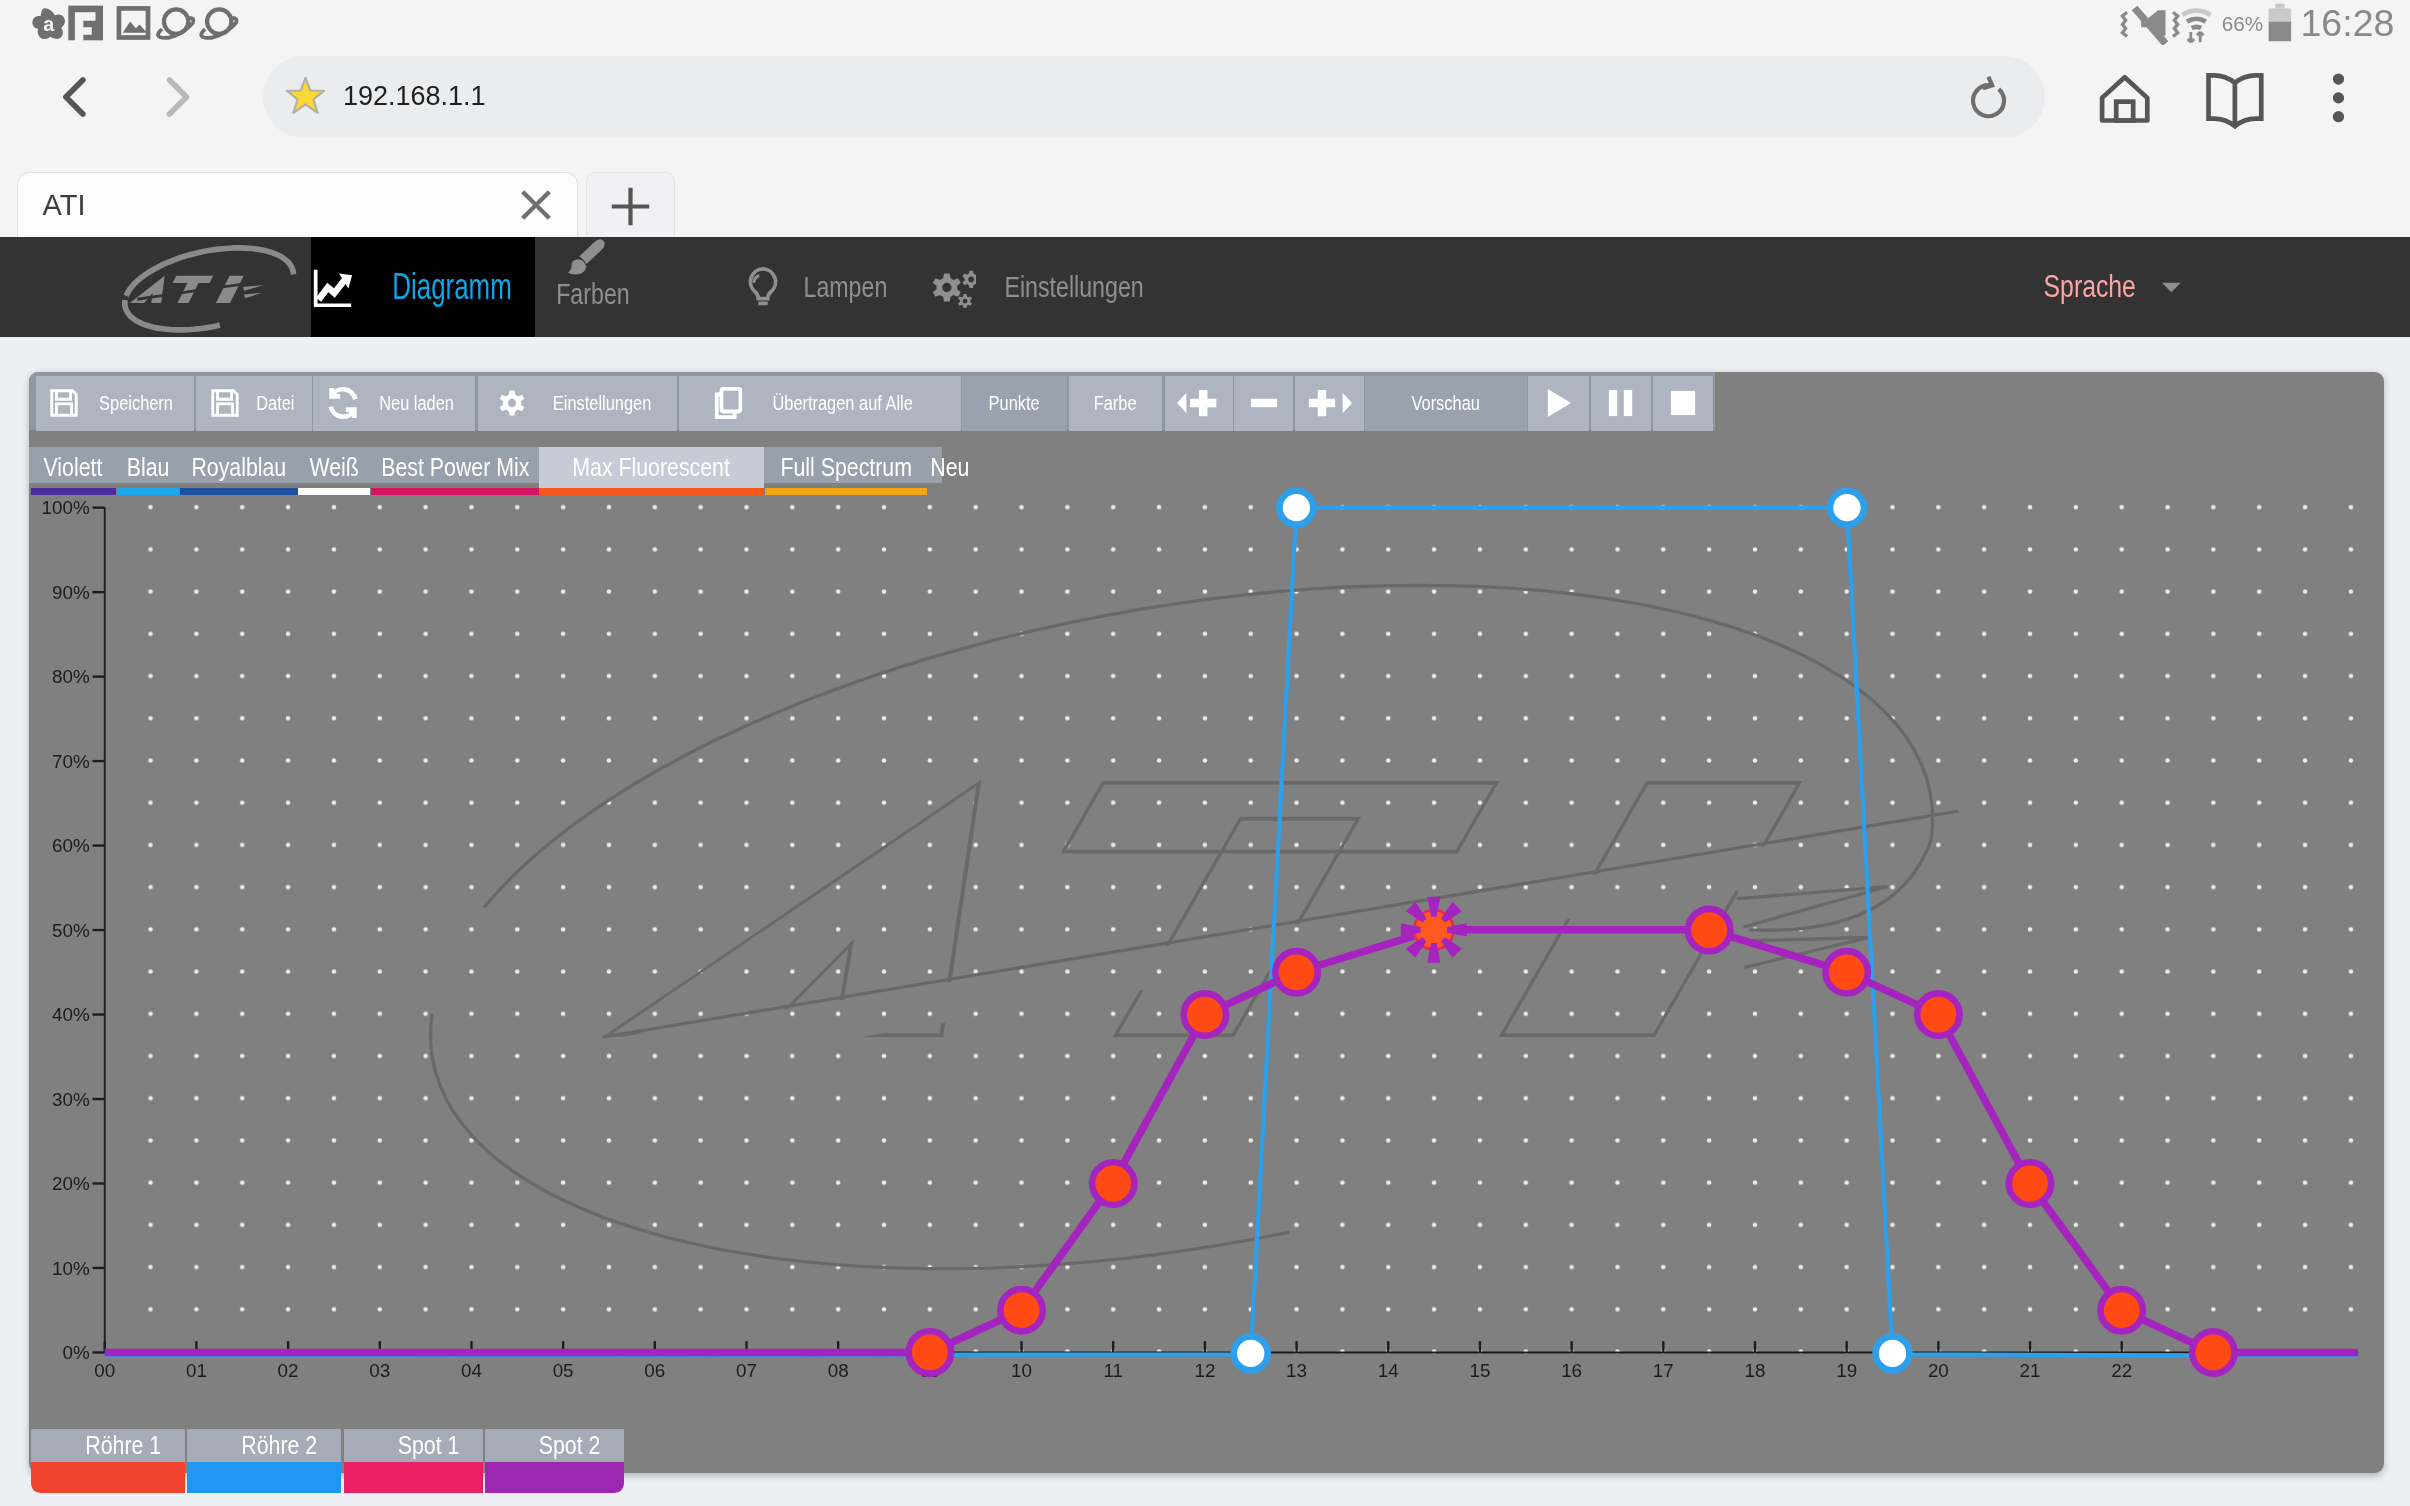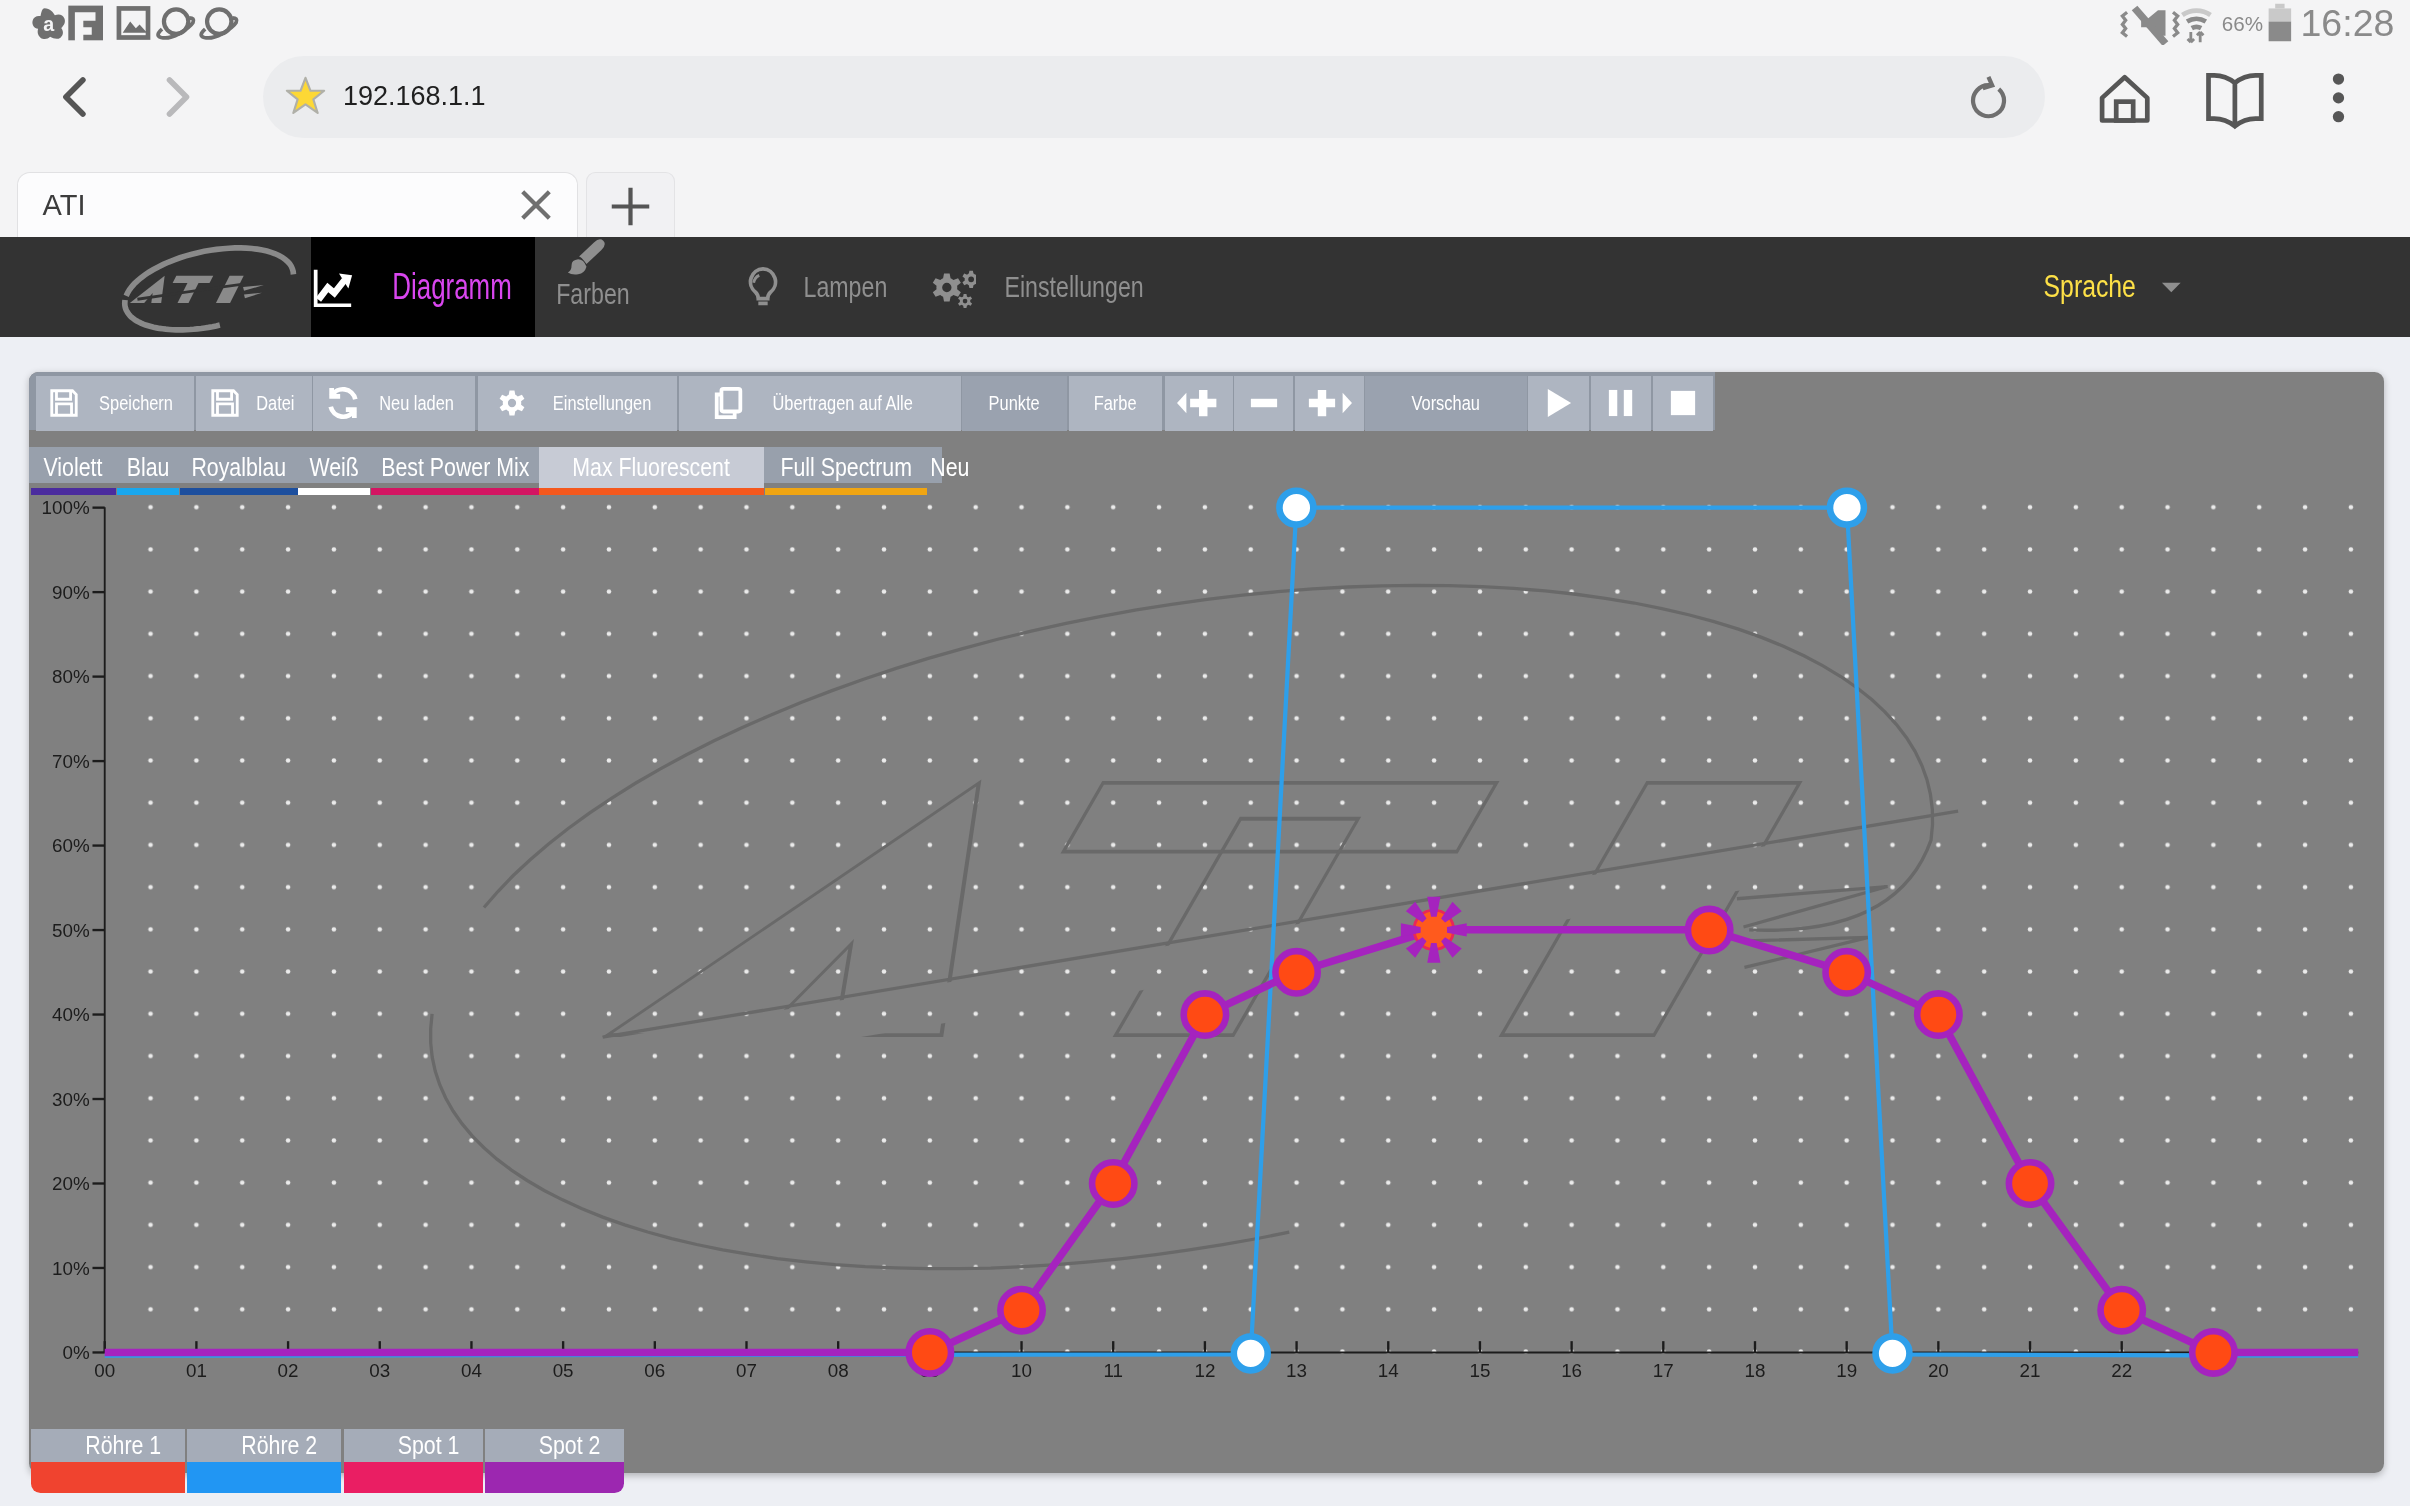--- a/index.html
+++ b/index.html
@@ -144,21 +144,21 @@
         <path d="M1620 832 L1780 832 L1780 1100 L1620 1100 Z"></path>
       </g>
       <path d="M848 1003 L888 1100 L808 1100 Z" transform="translate(635,0) skewX(-30)" fill="#333"></path>
     </g>
     <path d="M146 318 Q 205 309 272 300" stroke="#333" stroke-width="3" fill="none"></path>
     <g fill="#8a8a8a">
       <path d="M258 305 l22 -2 l-21 6 Z"></path>
       <path d="M259 313 l19 -2 l-18 6 Z"></path>
     </g>
   </svg>
-  <div class="navitem" style="left:311px;width:224px;justify-content:center;color:#d946ef;font-size:28px;z-index:2">
+  <div class="navitem" style="left:311px;width:224px;justify-content:center;color:#0ea5e9;font-size:28px;z-index:2">
     <svg width="43" height="43" viewBox="0 0 46 46" style="margin-right:15px">
       <path d="M5 4 L5 42 L43 42" stroke="#fff" stroke-width="4" fill="none"></path>
       <path d="M8 36 L18 23 L25 29 L36 15" stroke="#fff" stroke-width="7" fill="none"></path>
       <path d="M30 8 L44 10 L40 24 Z" fill="#fff"></path>
     </svg>
     <span style="display:inline-block;transform:scaleX(.72);font-size:36px;">Diagramm</span>
   </div>
   <div class="navitem" style="left:547px;flex-direction:column;">
     <svg width="41" height="41" viewBox="0 0 44 44" style="margin-right:13px">
       <path d="M40 4 q4 4 -2 10 l-16 15 q-6 -8 -8 -8 l16 -15 q6 -6 10 -2 Z" fill="#8f8f8f"></path>
@@ -183,21 +183,21 @@
         <g transform="translate(34,0) scale(0.62)">
           <path d="M18 8 l6 0 l1 5 a12 12 0 0 1 3 2 l5 -2 l3 5 l-4 3 a12 12 0 0 1 0 4 l4 3 l-3 5 l-5 -2 a12 12 0 0 1 -3 2 l-1 5 l-6 0 l-1 -5 a12 12 0 0 1 -3 -2 l-5 2 l-3 -5 l4 -3 a12 12 0 0 1 0 -4 l-4 -3 l3 -5 l5 2 a12 12 0 0 1 3 -2 Z M21 18 a5 5 0 1 0 0 10 a5 5 0 0 0 0 -10 Z"></path>
         </g>
         <g transform="translate(30,26) scale(0.5)">
           <path d="M18 8 l6 0 l1 5 a12 12 0 0 1 3 2 l5 -2 l3 5 l-4 3 a12 12 0 0 1 0 4 l4 3 l-3 5 l-5 -2 a12 12 0 0 1 -3 2 l-1 5 l-6 0 l-1 -5 a12 12 0 0 1 -3 -2 l-5 2 l-3 -5 l4 -3 a12 12 0 0 1 0 -4 l-4 -3 l3 -5 l5 2 a12 12 0 0 1 3 -2 Z M21 18 a5 5 0 1 0 0 10 a5 5 0 0 0 0 -10 Z"></path>
         </g>
       </g>
     </svg>
     <span class="cx8">Einstellungen</span>
   </div>
-  <div class="navitem" style="left:2032px;color:#fde047;">
+  <div class="navitem" style="left:2032px;color:#fca5a5;">
     <span class="cx8" style="font-size:31px">Sprache</span>
     <svg width="22.6" height="15" viewBox="0 0 24 16" style="margin-left:13px">
       <path d="M2 3 L12 13 L22 3 Z" fill="#8f8f8f"></path>
     </svg>
   </div>
 </div>
 <div style="position:absolute;left:0;top:337px;width:2411px;height:1169px;background:#edeff4;"></div>
 <div id="panel">
   <div id="row1">
     <div class="btn" style="left:6.6px;width:158px">

